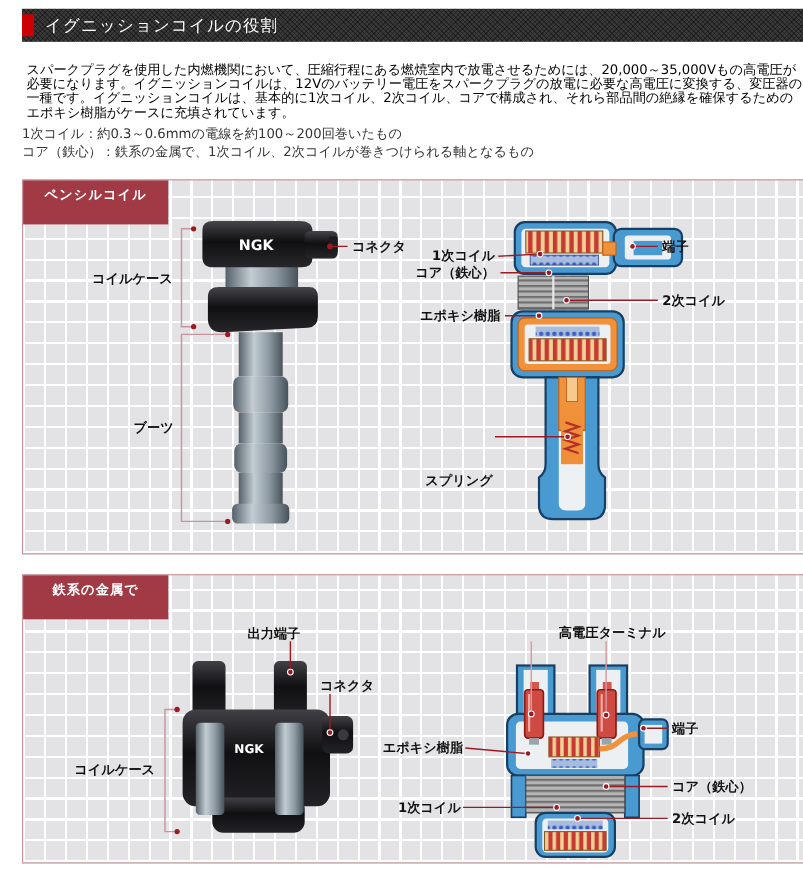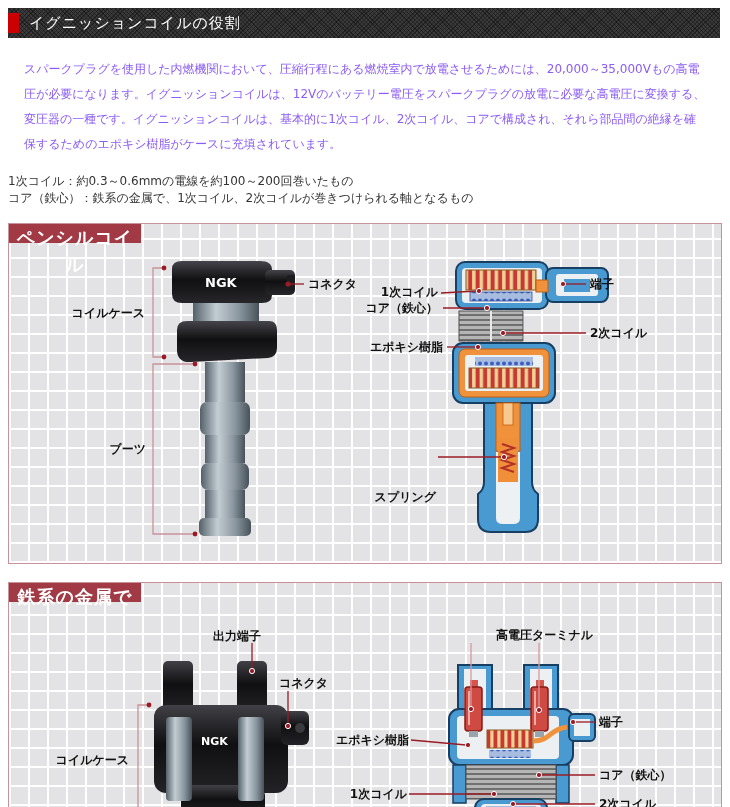--- a/index.html
+++ b/index.html
@@ -1,52 +1,52 @@
 <!DOCTYPE html>
 <html><head>
 <meta charset="utf-8">
 <style>
   html,body{margin:0;padding:0;background:#fff;}
   .page{
     width:730px;height:807px;box-sizing:border-box;
-    padding:8px 8px 0 8px;position:relative;
+    padding:8px 8px 0 20px;position:relative;
     font-family:"DejaVu Sans","Liberation Sans",sans-serif;
     background:#fff;overflow:hidden;
   }
   
   .title-bar{
     width:712px;height:30px;box-sizing:border-box;
     background-color:#3a3a3a;
     background-image:
       repeating-linear-gradient(45deg,rgba(0,0,0,.35) 0 1px,transparent 1px 3px),
       repeating-linear-gradient(-45deg,rgba(0,0,0,.35) 0 1px,transparent 1px 3px);
     display:flex;align-items:center;
   }
   .red-chip{width:11px;height:20px;background:#cc0000;margin-left:0;flex:0 0 aupx;}
   .title-bar h1{
     margin:0 0 0 10px;font-size:15px;font-weight:normal;color:#fff;letter-spacing:1px;
   }
   
   .intro-wrap{margin-top:19px;margin-bottom:17px;width:714px;}
-  .intro{margin:16px;font-size:12px;line-height:25px;color:#8b5cf6;}
+  .intro{margin:4px;font-size:12px;line-height:13px;color:#000000;}
   .defline{font-size:12px;line-height:16.5px;color:#333;}
   
   .panel{
     position:relative;width:712px;box-sizing:content-box;
     border:1px solid #c9929a;
     background-color:#e3e3e5;
     background-image:
       repeating-linear-gradient(0deg,#fff 0 2px,transparent 2px 19px),
       repeating-linear-gradient(90deg,#fff 0 2px,transparent 2px 19px);
   }
   .panel1{height:339px;}
   .panel2{height:261px;margin-top:18px;}
   .band{
-    position:absolute;left:0;top:0;width:132px;height:19px;
-    background:#a23a45;color:#fff;font-size:18px;font-weight:bold;
+    position:absolute;left:0;top:0;width:132px;height:40px;
+    background:#a23a45;color:#fff;font-size:12px;font-weight:bold;
     text-align:center;line-height:27px;letter-spacing:1px;z-index:3;
   }
   .diag{position:absolute;left:0;top:0;z-index:1;}
   .lbl{
     position:absolute;z-index:2;font-size:12px;font-weight:bold;color:#111;
     white-space:nowrap;line-height:14px;
   }
 </style>
 </head>
 <body>

